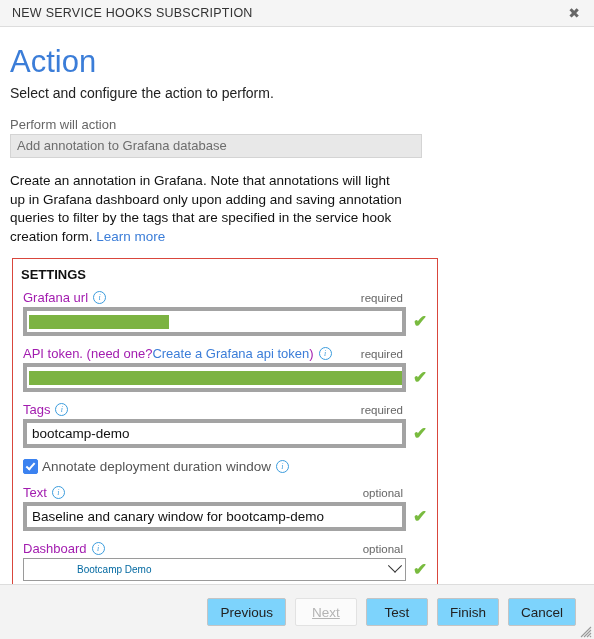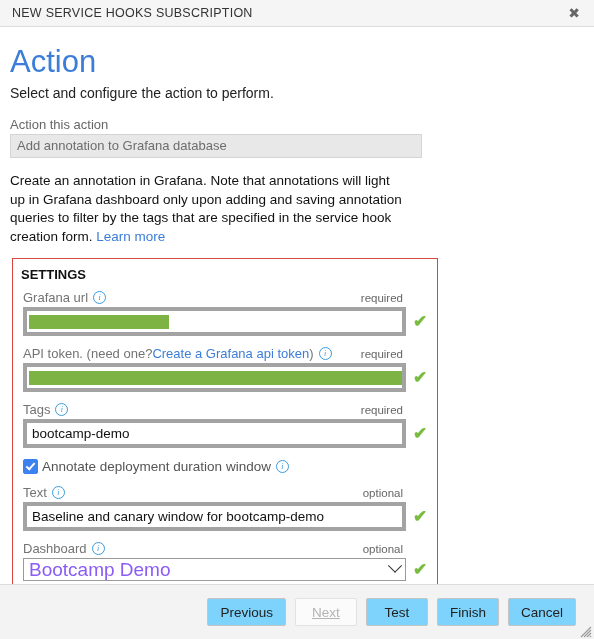--- a/index.html
+++ b/index.html
@@ -116,21 +116,21 @@
   }
 
   .row-label {
     display: flex;
     align-items: center;
     margin: 0 0 1px 2px;
     height: 17px;
   }
   .row-label .lbl {
     font-size: 13px;
-    color: #737373;
+    color: #a21caf;
   }
   .row-label .req {
     margin-left: auto;
     font-size: 11.5px;
     color: #666666;
     padding-right: 26px;
   }
 
   
   .info-icon {
@@ -200,22 +200,23 @@
     width: 382px;
     height: 21px;
     border: 1px solid #9a9a9a;
     background: #ffffff;
     box-sizing: content-box;
     display: flex;
     align-items: center;
     padding: 0 5px;
   }
   .select-input .val {
-    font-size: 19px;
-    color: #8b5cf6;
+    font-size: 10px;
+    color: #0369a1;
+    margin-left: 48px;
   }
   .caret {
     margin-left: auto;
     width: 9px;
     height: 9px;
     border-right: 1.6px solid #333333;
     border-bottom: 1.6px solid #333333;
     transform: rotate(45deg) translate(-3px,-3px);
     flex: none;
   }
@@ -305,21 +306,21 @@
 <div id="titlebar">
   <div class="title">NEW SERVICE HOOKS SUBSCRIPTION</div>
   <div class="closebtn">✖</div>
 </div>
 
 <div id="content">
 
   <div id="page-title">Action</div>
   <div id="subtitle">Select and configure the action to perform.</div>
 
-  <div class="field-label">Action this action</div>
+  <div class="field-label">Perform will action</div>
   <div class="readonly-input">Add annotation to Grafana database</div>
 
   <div id="description">
     <span>Create an annotation in Grafana. Note that annotations will light up in Grafana dashboard only upon adding and saving annotation queries to filter by the tags that are specified in the service hook creation form.</span>
     <a class="link">Learn more</a>
   </div>
 
   <div id="settings-panel">
     <div id="settings-heading">SETTINGS</div>
 

